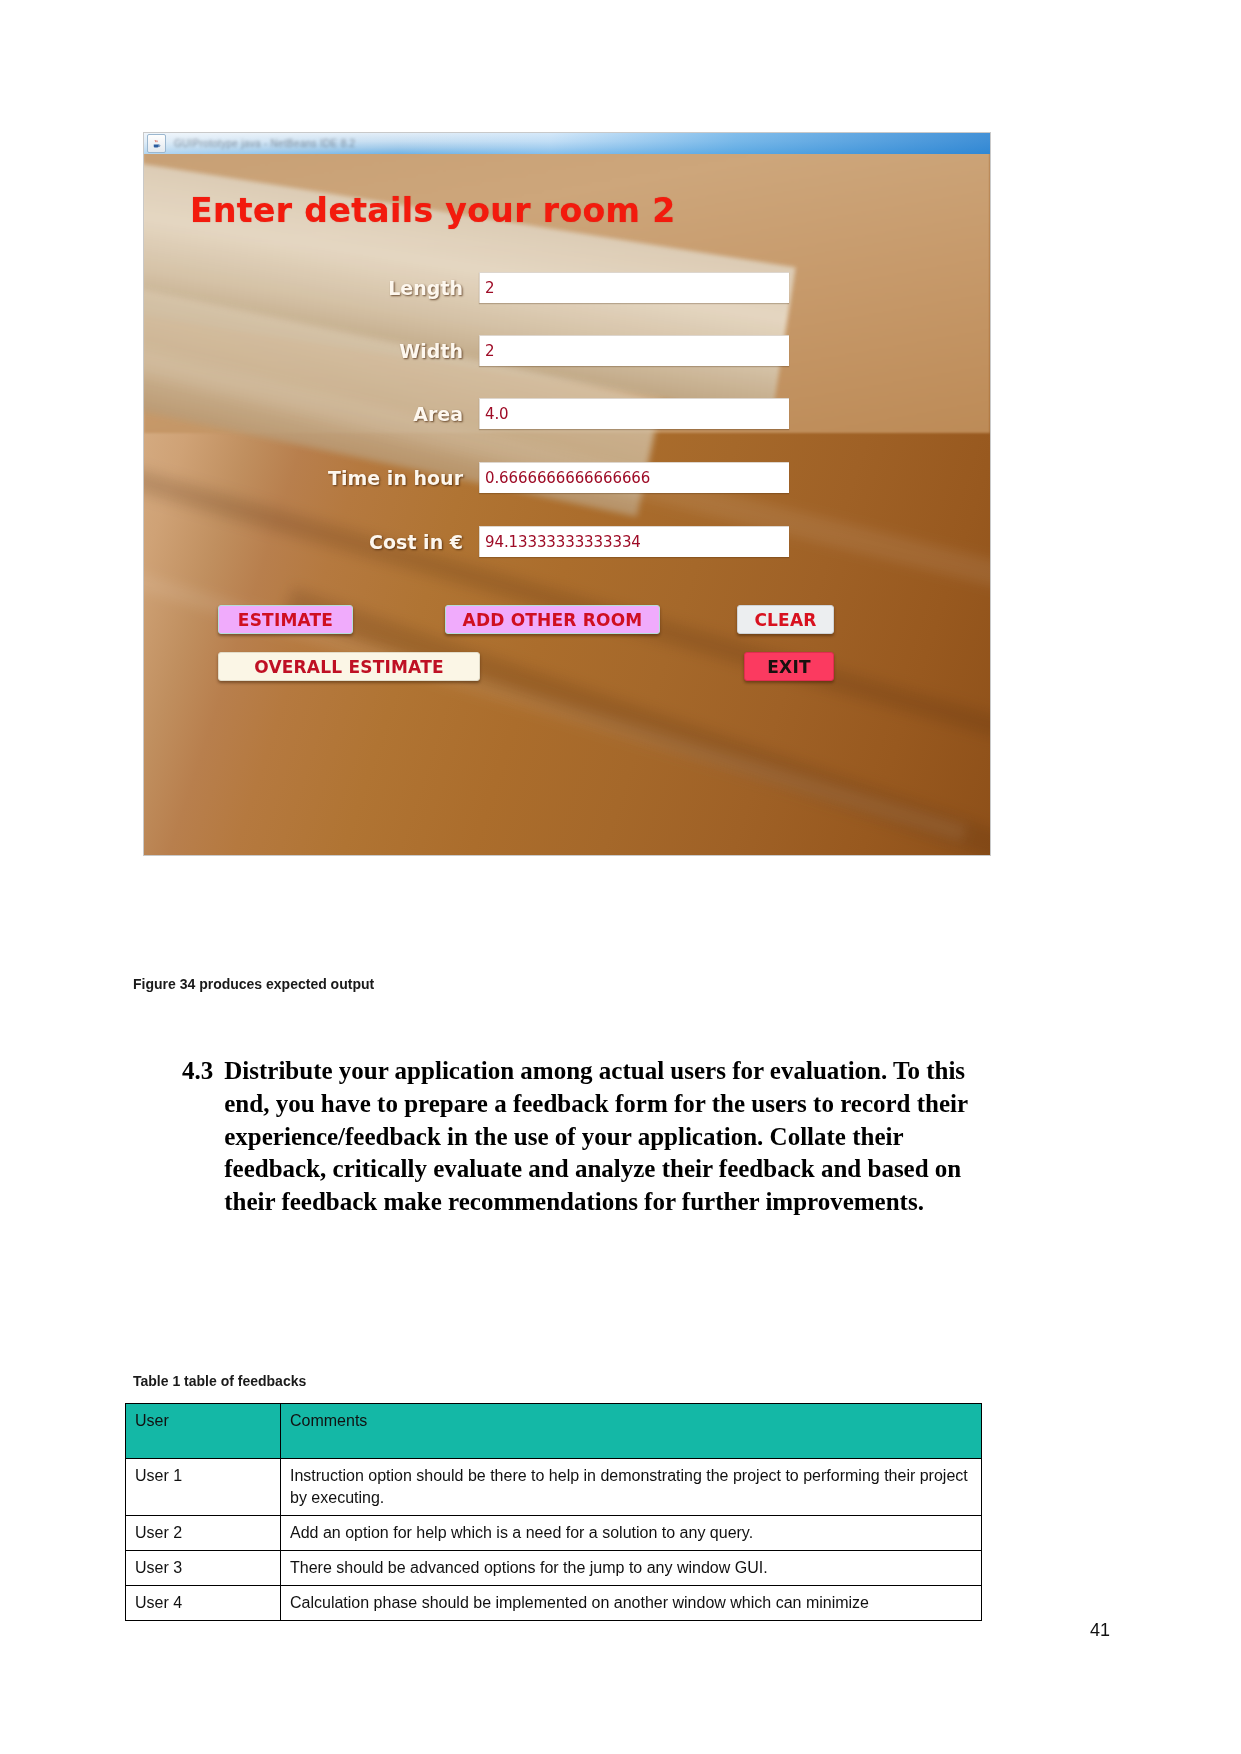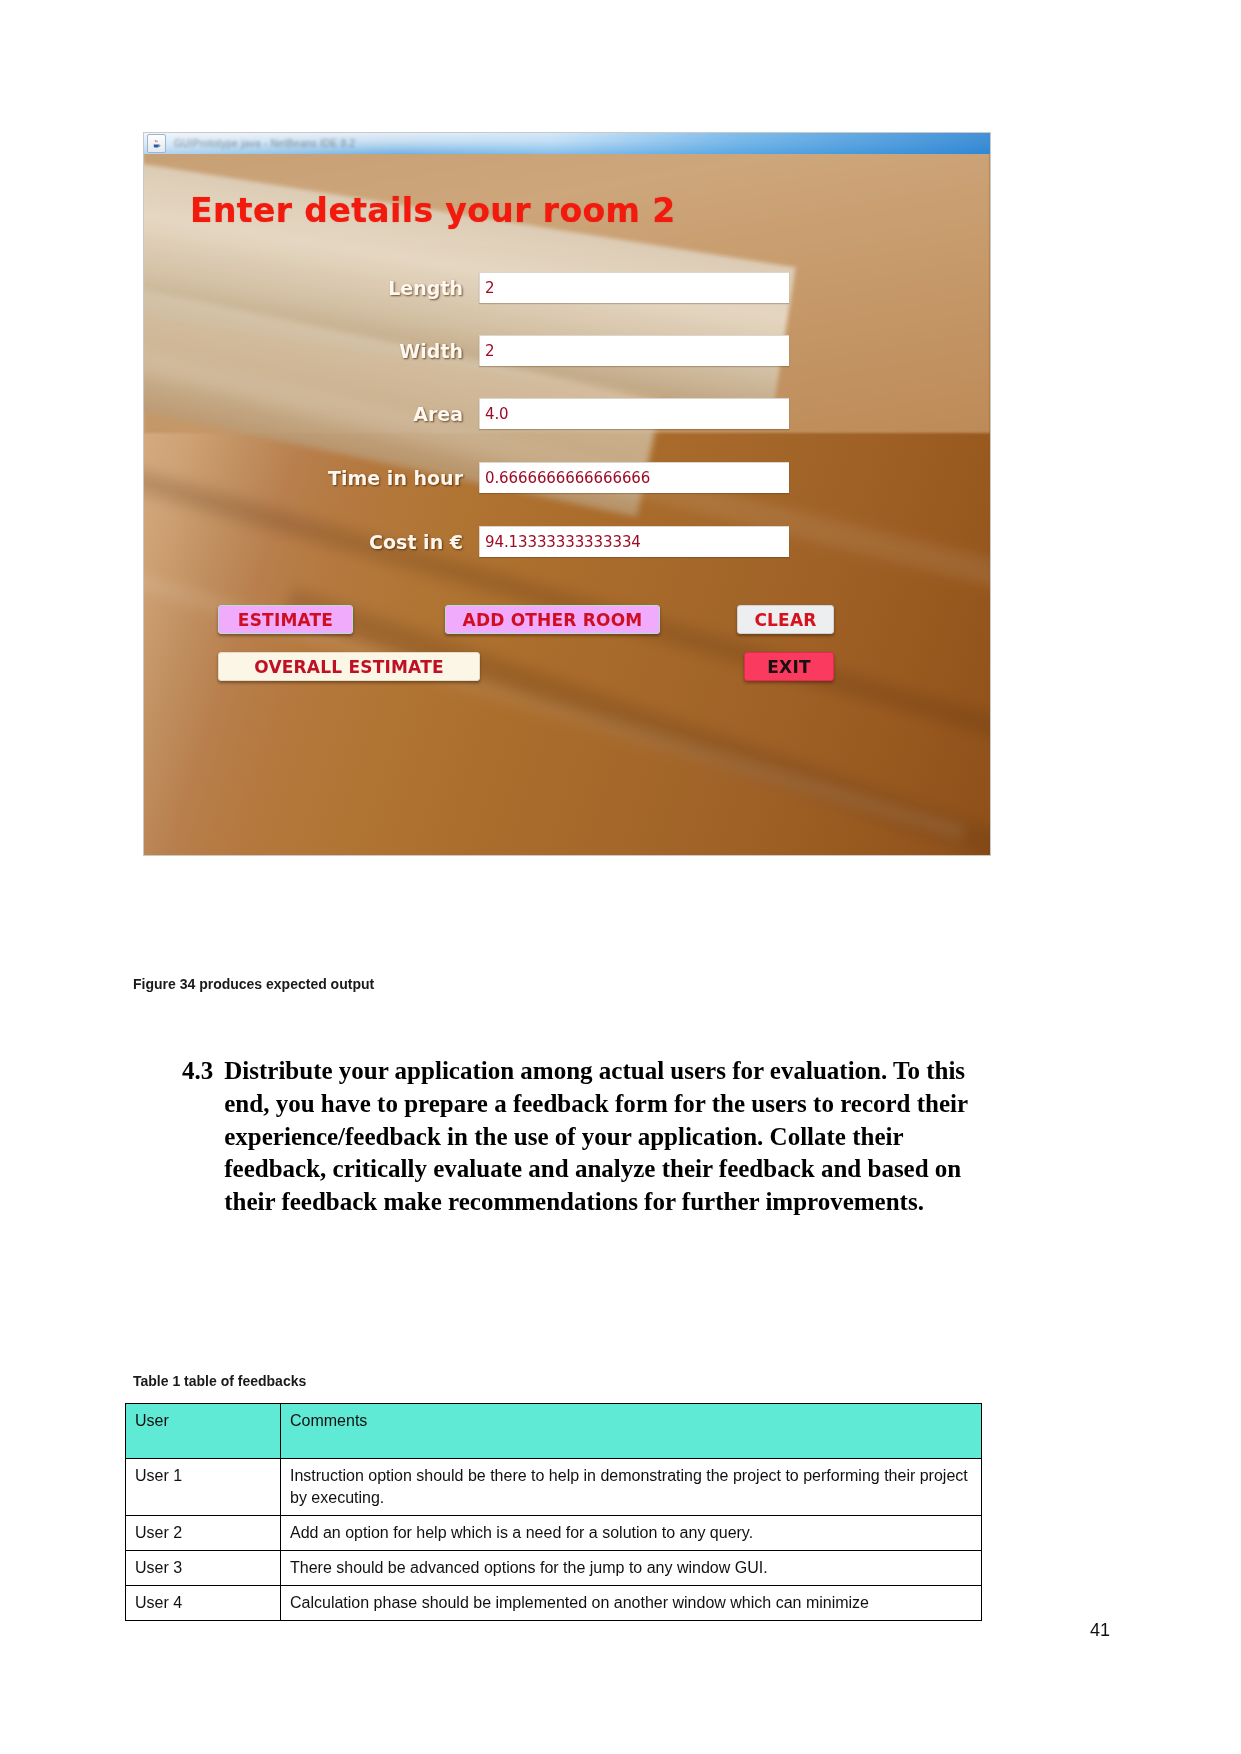--- a/index.html
+++ b/index.html
@@ -294,21 +294,21 @@
     border: 1px solid #000;
     padding: 6px 9px;
     font-size: 16px;
     font-weight: normal;
     text-align: left;
     vertical-align: top;
     color: #111;
     line-height: 1.38;
   }
   table.feedback thead th {
-    background: #5eead4;
+    background: #14b8a6;
     height: 42px;
     vertical-align: top;
   }
   table.feedback col.c-user { width: 155px; }
 
   .page-number {
     position: absolute;
     left: 0;
     top: 1620px;
     width: 1110px;

